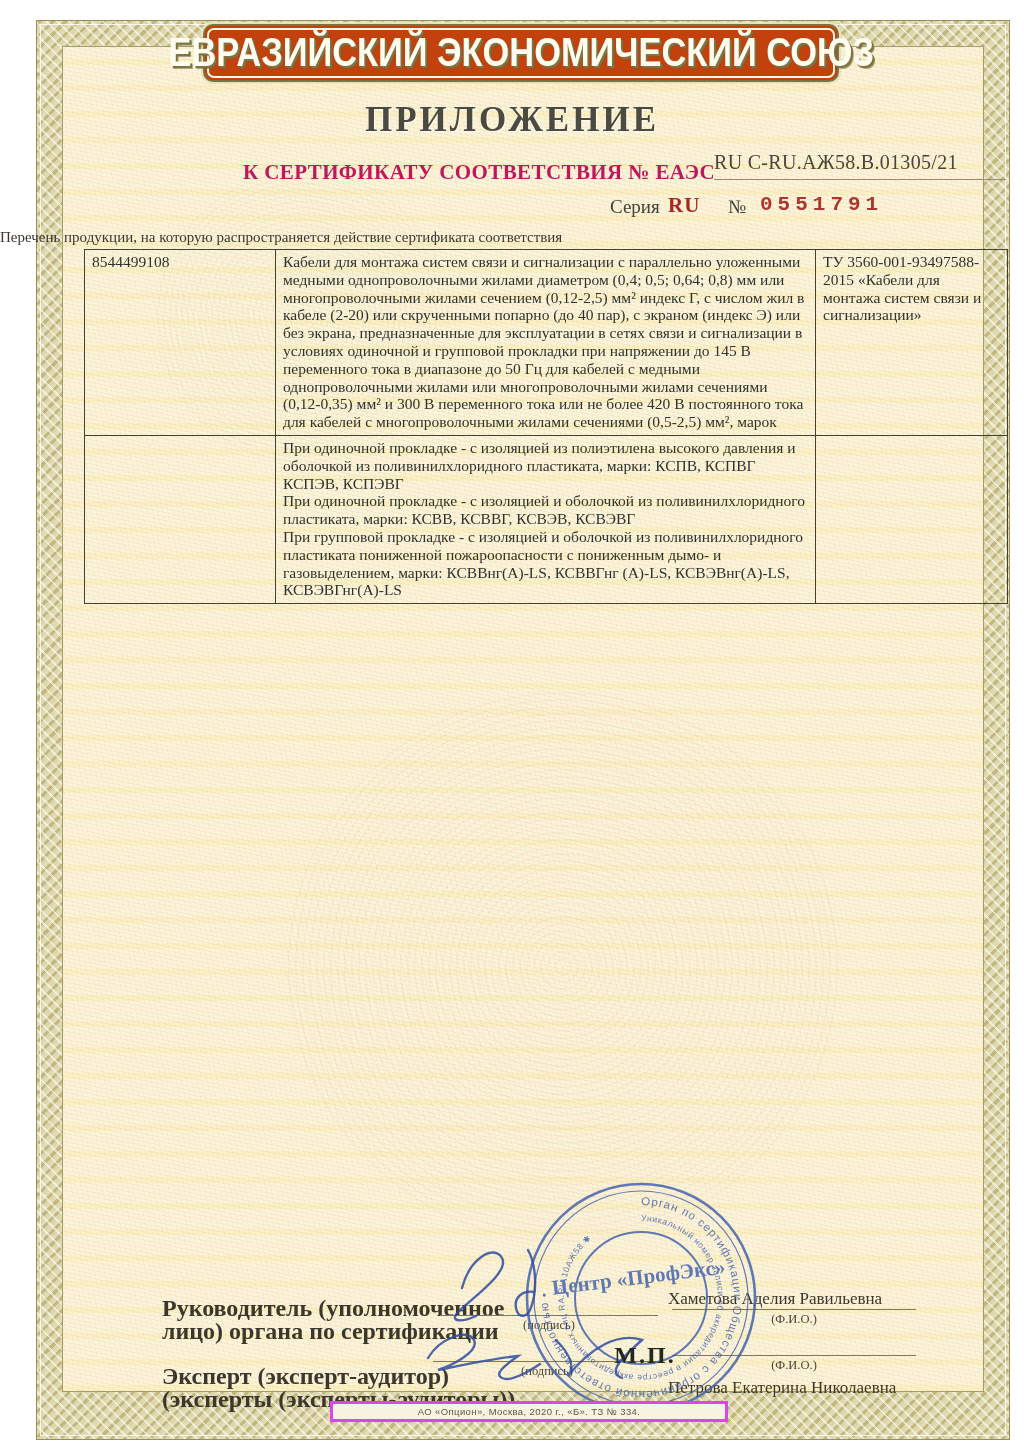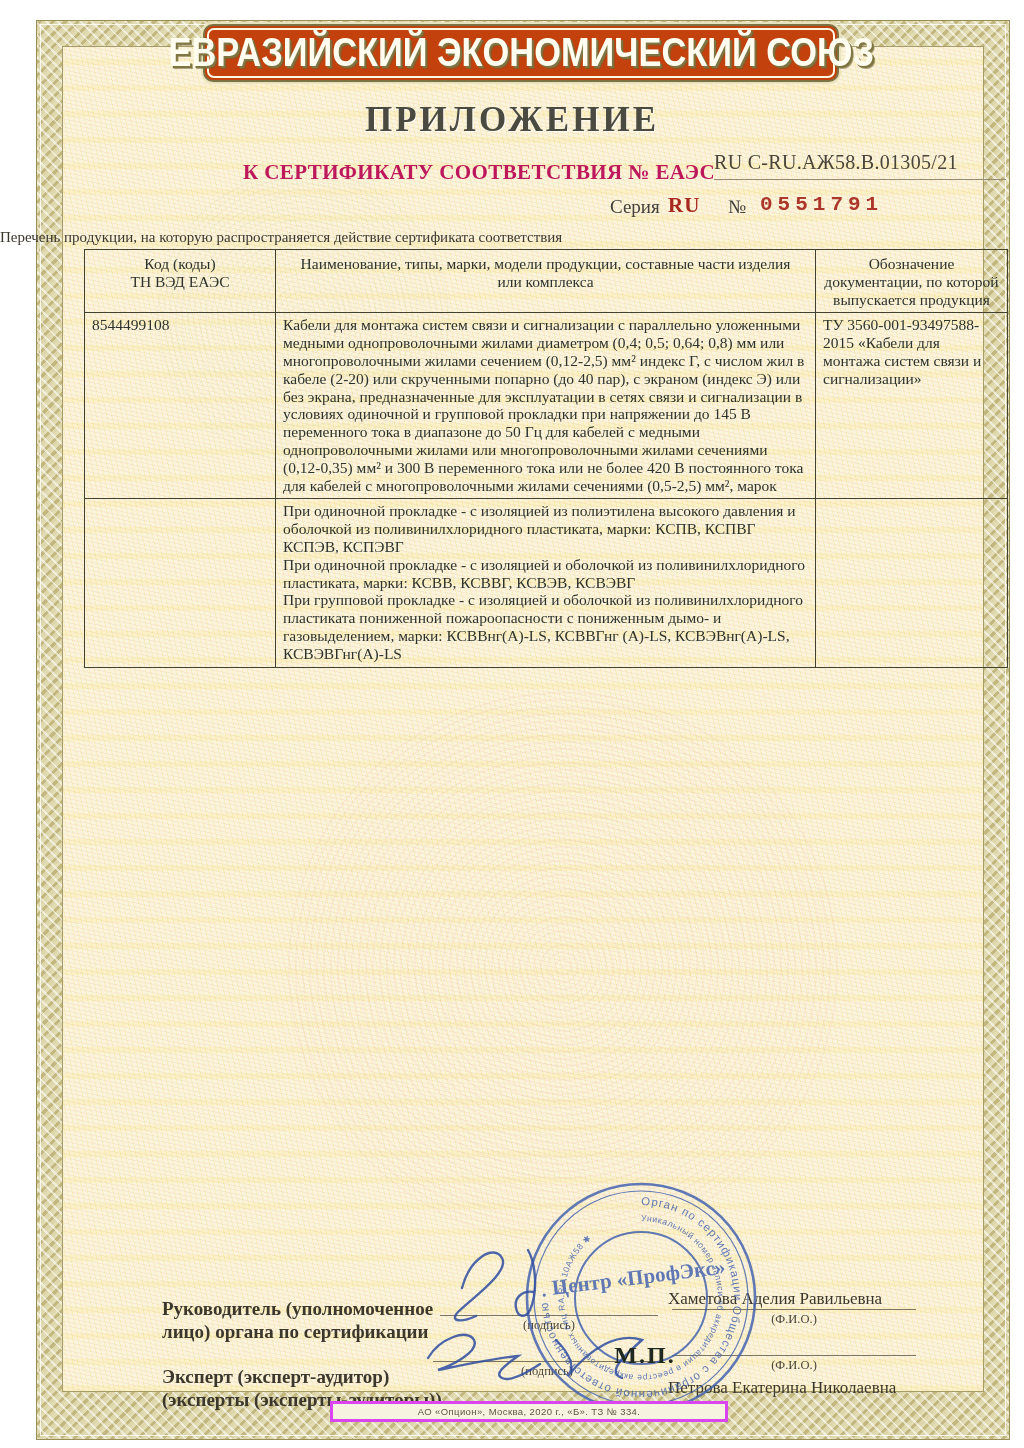--- a/index.html
+++ b/index.html
@@ -65,21 +65,21 @@
     font-size:15.5px;line-height:17.8px;color:#2d332c;vertical-align:top;
     padding:3px 7px 4px 7px;}
   table.products th{font-weight:400;text-align:center;vertical-align:top;padding-top:5px;}
   th.c1,td.c1{width:176px;}
   th.c2,td.c2{width:525px;}
   th.c3,td.c3{width:177px;}
   td.c1{padding-left:5px;}
   .pre{white-space:pre-line;}
 
   
-  .sig-label{position:absolute;font-size:19px;font-weight:700;color:#3c372c;
+  .sig-label{position:absolute;font-size:24px;font-weight:700;color:#3c372c;
     line-height:23px;white-space:pre-line;}
   .lbl-head{left:162px;top:1297px;}
   .lbl-expert{left:162px;top:1350px;margin-top:15px;}
   .sig-line{position:absolute;border-bottom:1px solid #7d7664;height:0;}
   .line-s1{left:440px;top:1315px;width:218px;}
   .line-s2{left:433px;top:1361px;width:228px;}
   .sig-cap{position:absolute;font-size:12.5px;color:#4a4538;text-align:center;}
   .cap-s1{left:440px;top:1318px;width:218px;}
   .cap-s2{left:433px;top:1364px;width:228px;}
   .name{position:absolute;left:668px;width:252px;text-align:left;font-size:17px;color:#3a362c;}
@@ -121,27 +121,20 @@
 <div class="subtitle">К СЕРТИФИКАТУ СООТВЕТСТВИЯ № ЕАЭС</div>
 <div class="cert-no">RU C-RU.АЖ58.В.01305/21</div>
 <div class="series-label">Серия</div>
 <div class="series-value">RU</div>
 <div class="no-sign">№</div>
 <div class="blank-number">0551791</div>
 <div class="caption">Перечень продукции, на которую распространяется действие сертификата соответствия</div>
 
 <table class="products">
   <tbody>
-      <tr>
-    <th class="c1 pre">Код (коды)
-ТН ВЭД ЕАЭС</th>
-    <th class="c2 pre">Наименование, типы, марки, модели продукции, составные части изделия
-или комплекса</th>
-    <th class="c3 pre">Обозначение документации, по которой выпускается продукция</th>
-  </tr>
   <tr>
     <td class="c1">8544499108</td>
     <td class="c2 pre">Кабели для монтажа систем связи и сигнализации с параллельно уложенными медными однопроволочными жилами диаметром (0,4; 0,5; 0,64; 0,8) мм или многопроволочными жилами сечением (0,12-2,5) мм² индекс Г, с числом жил в кабеле (2-20) или скрученными попарно (до 40 пар),  с экраном (индекс Э) или без экрана, предназначенные для эксплуатации в сетях связи и сигнализации в условиях одиночной и групповой прокладки при напряжении до 145 В переменного тока в диапазоне до 50 Гц для кабелей с медными однопроволочными  жилами или многопроволочными жилами сечениями (0,12-0,35) мм² и 300 В переменного тока или не более 420 В постоянного тока для кабелей с многопроволочными жилами сечениями (0,5-2,5) мм², марок</td>
     <td class="c3">ТУ 3560-001-93497588-2015 «Кабели для монтажа систем связи и сигнализации»</td>
   </tr>
   <tr>
     <td class="c1"></td>
     <td class="c2 pre">При одиночной прокладке - с изоляцией из полиэтилена высокого давления и оболочкой из поливинилхлоридного пластиката, марки: КСПВ, КСПВГ КСПЭВ,  КСПЭВГ
 При одиночной прокладке - с изоляцией и оболочкой из поливинилхлоридного пластиката, марки: КСВВ, КСВВГ, КСВЭВ, КСВЭВГ
 При групповой прокладке - с изоляцией и оболочкой из поливинилхлоридного пластиката пониженной пожароопасности с пониженным дымо- и газовыделением, марки:  КСВВнг(А)-LS, КСВВГнг (А)-LS, КСВЭВнг(А)-LS,  КСВЭВГнг(А)-LS</td>

